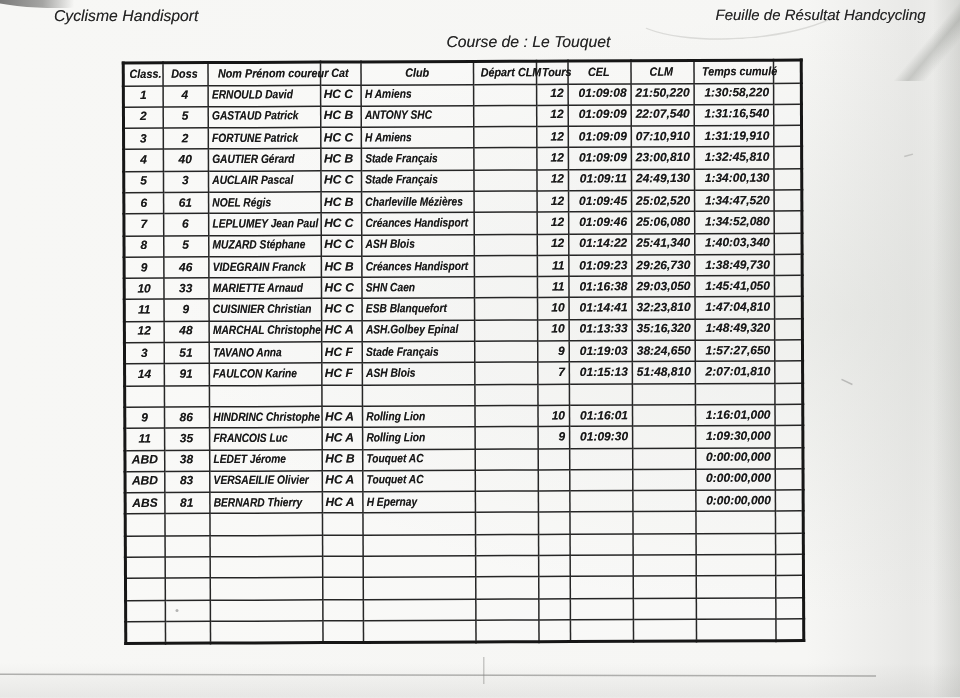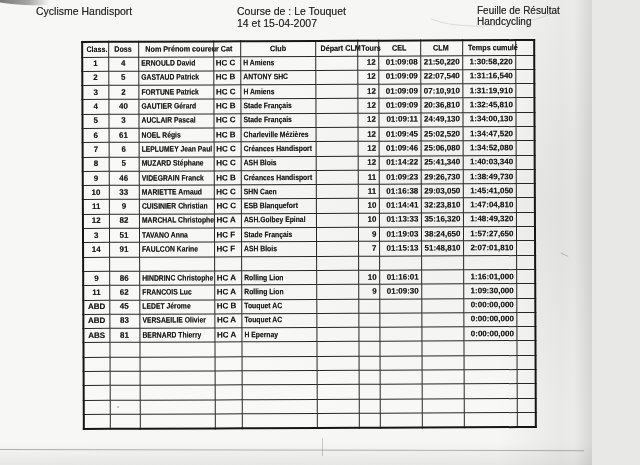--- a/index.html
+++ b/index.html
@@ -2,26 +2,27 @@
 <html><head>
 <meta charset="utf-8">
 <style>
   html,body{margin:0;padding:0;}
   body{
     width:640px;height:465px;overflow:hidden;
     font-family:"Liberation Sans", sans-serif;
     background:#e8e8e6;
   }
   .paper{
-    position:relative;width:592px;height:465px;
+    position:relative;width:640px;height:465px;
     background:
       radial-gradient(ellipse at 88% 45%, rgba(205,208,203,0.30), transparent 55%),
       linear-gradient(to bottom, rgba(0,0,0,0) 95%, rgba(160,160,158,0.18) 100%),
       linear-gradient(to right, #f7f7f5 0%, #f6f6f4 84%, #e9e9e7 95%, #efefed 100%);
     overflow:hidden;
+    font-style:italic;
   }
   
   .smudge-tl{
     position:absolute;left:-10px;top:-4px;width:70px;height:9px;
     background:linear-gradient(to right,#3f3f3f,#8a8a88 55%,rgba(150,150,148,0) 85%);
     transform:rotate(3deg);border-radius:50%;opacity:.75;
   }
   .streak-tr{
     position:absolute;left:596px;top:-8px;width:70px;height:62px;
     background:linear-gradient(130deg, rgba(0,0,0,0) 42%, rgba(170,172,168,0.55) 50%, rgba(0,0,0,0) 60%);
@@ -45,21 +46,21 @@
   }
   .speck-a{position:absolute;left:117px;top:406px;width:2px;height:2px;background:#9b9b99;border-radius:50%;}
   .speck-b{position:absolute;left:560px;top:254px;width:8px;height:3px;
     border-top:1px solid rgba(140,140,138,0.5);transform:rotate(25deg);}
   .speck-c{position:absolute;left:603px;top:103px;width:6px;height:2px;
     border-top:1px solid rgba(150,150,148,0.45);transform:rotate(-15deg);}
 
   
   .hdr{position:absolute;color:#242424;text-shadow:0 0 0.4px rgba(45,45,45,0.55);}
   .hdr-left{left:36px;top:5px;font-size:10.5px;}
-  .hdr-center{left:237px;top:5px;width:170px;text-align:left;font-size:10.5px;line-height:12px;}
+  .hdr-center{left:237px;top:22px;width:170px;text-align:right;font-size:10.5px;line-height:12px;}
   .hdr-right{left:477px;top:5px;font-size:10px;}
 
   
   table.results{
     position:absolute;left:82px;top:40px;width:452px;height:388px;
     border-collapse:collapse;table-layout:fixed;
     border:2px solid #161616;
     transform:rotate(-0.25deg);transform-origin:50% 50%;
     background:rgba(255,255,255,0.25);
   }
@@ -91,21 +92,20 @@
   <div class="bottom-line"></div>
   <div class="bottom-tick"></div>
   <div class="speck-a"></div>
   <div class="speck-b"></div>
   <div class="speck-c"></div>
 
   <div class="hdr hdr-left">Cyclisme Handisport</div>
 
   <div class="hdr hdr-center">
     <div>Course de : Le Touquet</div>
-    <div>14 et 15-04-2007</div>
   </div>
 
   <div class="hdr hdr-right">Feuille de Résultat Handcycling</div>
 
   <table class="results">
     <colgroup>
       <col style="width:26px">
         <col style="width:30px">
         <col style="width:75px">
       <col style="width:27px">
@@ -174,21 +174,21 @@
         </tr>
         <tr>
           <td class="al-c">4</td>
           <td class="al-c">40</td>
           <td class="al-l"><span class="sq">GAUTIER Gérard</span></td>
           <td class="al-l">HC B</td>
           <td class="al-l"><span class="sq">Stade Français</span></td>
           <td class="al-l"></td>
           <td class="al-r">12</td>
           <td class="al-r">01:09:09</td>
-          <td class="al-r">20:36,810</td>
+          <td class="al-r">23:00,810</td>
           <td class="al-r">1:32:45,810</td>
           <td class="al-c"></td>
         </tr>
         <tr>
           <td class="al-c">5</td>
           <td class="al-c">3</td>
           <td class="al-l"><span class="sq">AUCLAIR Pascal</span></td>
           <td class="al-l">HC C</td>
           <td class="al-l"><span class="sq">Stade Français</span></td>
           <td class="al-l"></td>
@@ -271,21 +271,21 @@
           <td class="al-l"><span class="sq">ESB Blanquefort</span></td>
           <td class="al-l"></td>
           <td class="al-r">10</td>
           <td class="al-r">01:14:41</td>
           <td class="al-r">32:23,810</td>
           <td class="al-r">1:47:04,810</td>
           <td class="al-c"></td>
         </tr>
         <tr>
           <td class="al-c">12</td>
-          <td class="al-c">82</td>
+          <td class="al-c">48</td>
           <td class="al-l"><span class="sq">MARCHAL Christophe</span></td>
           <td class="al-l">HC A</td>
           <td class="al-l"><span class="sq">ASH.Golbey Epinal</span></td>
           <td class="al-l"></td>
           <td class="al-r">10</td>
           <td class="al-r">01:13:33</td>
           <td class="al-r">35:16,320</td>
           <td class="al-r">1:48:49,320</td>
           <td class="al-c"></td>
         </tr>
@@ -336,34 +336,34 @@
           <td class="al-l"><span class="sq">Rolling Lion</span></td>
           <td class="al-l"></td>
           <td class="al-r">10</td>
           <td class="al-r">01:16:01</td>
           <td class="al-r"></td>
           <td class="al-r">1:16:01,000</td>
           <td class="al-c"></td>
         </tr>
         <tr>
           <td class="al-c">11</td>
-          <td class="al-c">62</td>
+          <td class="al-c">35</td>
           <td class="al-l"><span class="sq">FRANCOIS Luc</span></td>
           <td class="al-l">HC A</td>
           <td class="al-l"><span class="sq">Rolling Lion</span></td>
           <td class="al-l"></td>
           <td class="al-r">9</td>
           <td class="al-r">01:09:30</td>
           <td class="al-r"></td>
           <td class="al-r">1:09:30,000</td>
           <td class="al-c"></td>
         </tr>
         <tr>
           <td class="al-c">ABD</td>
-          <td class="al-c">45</td>
+          <td class="al-c">38</td>
           <td class="al-l"><span class="sq">LEDET Jérome</span></td>
           <td class="al-l">HC B</td>
           <td class="al-l"><span class="sq">Touquet AC</span></td>
           <td class="al-l"></td>
           <td class="al-r"></td>
           <td class="al-r"></td>
           <td class="al-r"></td>
           <td class="al-r">0:00:00,000</td>
           <td class="al-c"></td>
         </tr>

